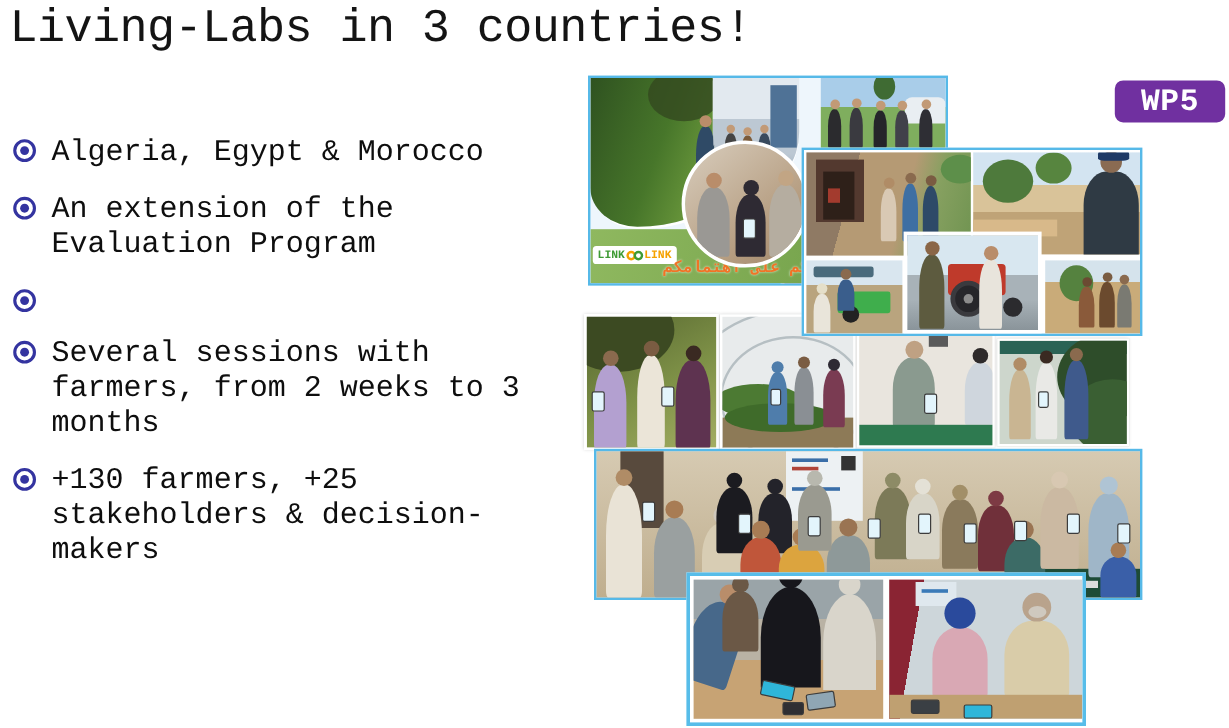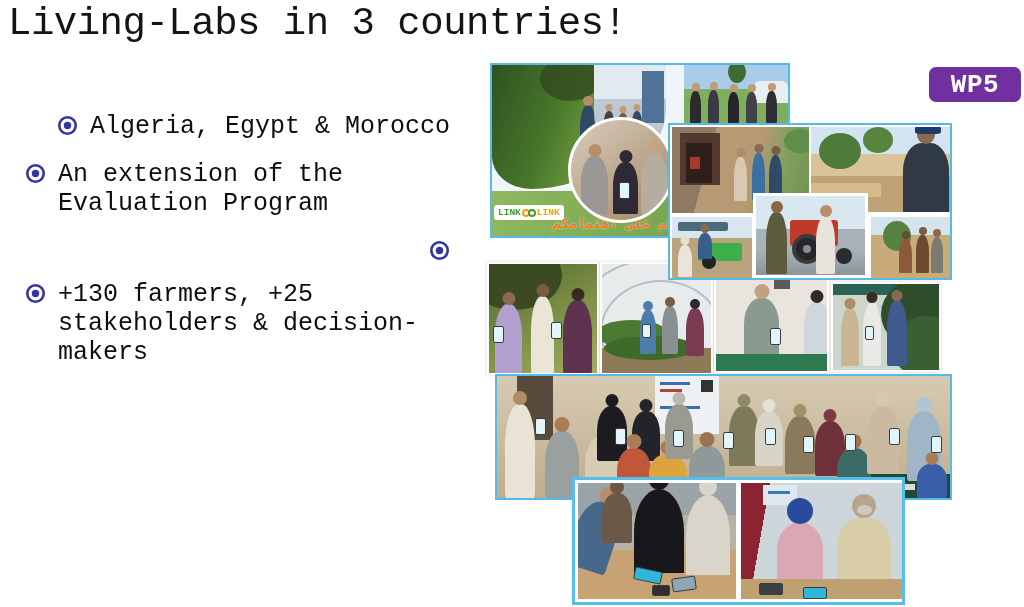--- a/index.html
+++ b/index.html
@@ -13,21 +13,21 @@
   
   .program-badge{position:absolute;left:808px;top:3px;width:202px;height:68px;background:#7030A0;
         border-radius:14px;color:#fff;font-weight:bold;font-size:15.5px;line-height:1.32;
         padding:8px 10px 0 14px;box-sizing:border-box;}
   .wp5-badge{position:absolute;left:926px;top:64px;width:98px;height:41px;background:#7030A0;
         border:3px solid #fff;border-radius:10px;box-sizing:border-box;color:#fff;font-weight:bold;
         font-size:26px;display:flex;align-items:center;justify-content:center;letter-spacing:0.5px;}
 
   
   .bullets{position:absolute;left:10px;top:112px;width:440px;}
-  .bullets .li{display:flex;gap:12px;margin-bottom:19px;justify-content:flex-end;}
+  .bullets .li{display:flex;gap:12px;margin-bottom:19px;}
   .bullets .bt{font-size:25px;line-height:29px;max-width:392px;color:#0e0e0e;}
   .bullets .bi{flex:0 0 21px;margin-top:3px;}
 
   
   .frame{position:absolute;box-sizing:border-box;border:2px solid #56b9e8;background:#fff;overflow:hidden;}
   .photo{position:absolute;overflow:hidden;box-sizing:border-box;}
   .wframe{border:2px solid #fff;box-shadow:0 0 3px rgba(0,0,0,.18);}
 
   
   .pr{position:absolute;border-radius:45% 45% 6% 6%;font-size:10px;}
@@ -70,20 +70,27 @@
           <circle cx="10.5" cy="10.5" r="8.2" fill="none" stroke="#3434A0" stroke-width="2.6"></circle>
           <circle cx="10.5" cy="10.5" r="3.7" fill="#3434A0"></circle>
         </svg>
       <div class="bt">An extension of the Evaluation Program</div>
     </div>
     <div class="li">
       <svg class="bi" width="21" height="21" viewBox="0 0 21 21">
           <circle cx="10.5" cy="10.5" r="8.2" fill="none" stroke="#3434A0" stroke-width="2.6"></circle>
           <circle cx="10.5" cy="10.5" r="3.7" fill="#3434A0"></circle>
         </svg>
+    </div>
+    <div class="li">
+      <svg class="bi" width="21" height="21" viewBox="0 0 21 21">
+          <circle cx="10.5" cy="10.5" r="8.2" fill="none" stroke="#3434A0" stroke-width="2.6"></circle>
+          <circle cx="10.5" cy="10.5" r="3.7" fill="#3434A0"></circle>
+        </svg>
+      <div class="bt">Several sessions with farmers, from 2 weeks to 3 months</div>
     </div>
     <div class="li">
       <svg class="bi" width="21" height="21" viewBox="0 0 21 21">
           <circle cx="10.5" cy="10.5" r="8.2" fill="none" stroke="#3434A0" stroke-width="2.6"></circle>
           <circle cx="10.5" cy="10.5" r="3.7" fill="#3434A0"></circle>
         </svg>
       <div class="bt">+130 farmers, +25 stakeholders &amp; decision-makers</div>
     </div>
   </div>
 

